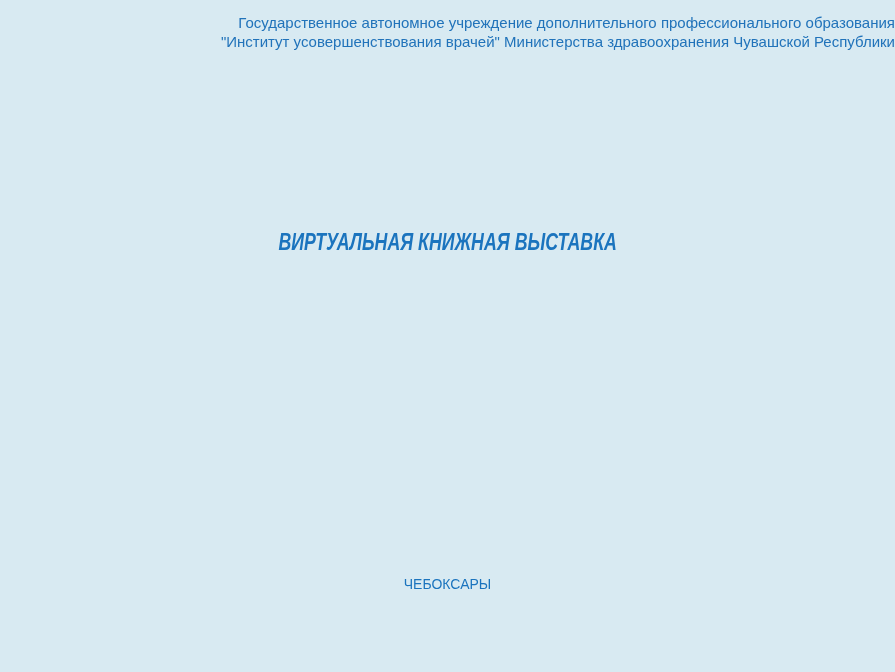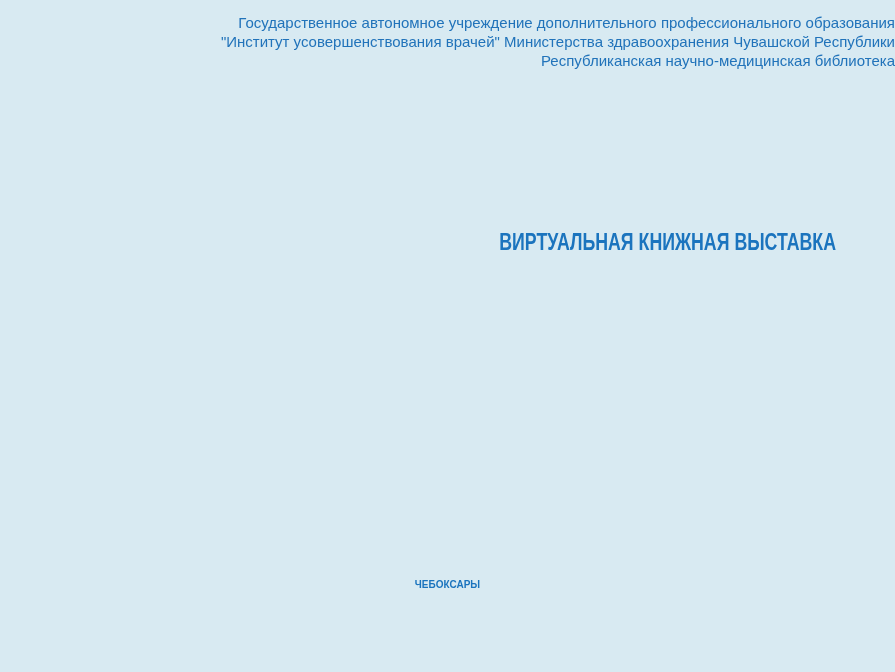--- a/index.html
+++ b/index.html
@@ -28,21 +28,22 @@
     color: #2173ba;
     font-size: 15px;
     line-height: 19px;
     font-weight: 400;
   }
   .exhibition-label-wrap {
     position: absolute;
     top: 228px;
     left: 0;
     width: 100%;
-    text-align: right;
+    text-align: center;
+    font-style: italic;
   }
   .exhibition-label {
     display: inline-block;
     color: #1b74be;
     font-size: 24px;
     font-weight: 700;
     letter-spacing: 0px;
     transform: scaleX(0.74);
     transform-origin: center;
     white-space: nowrap;
@@ -63,37 +64,36 @@
     transform-origin: center;
     white-space: nowrap;
   }
   .footer-block {
     position: absolute;
     top: 575px;
     left: 0;
     width: 100%;
     text-align: center;
     color: #1b74be;
-    font-size: 10px;
+    font-size: 14px;
     line-height: 19px;
-    font-weight: 700;
+    font-weight: 400;
   }
   .line {
     display: block;
   }
 </style>
 </head>
 <body>
 
 <div class="slide">
 
   <div class="org-header">
     <span class="line">Государственное автономное учреждение дополнительного профессионального образования</span>
     <span class="line">"Институт усовершенствования врачей" Министерства здравоохранения Чувашской Республики</span>
-    <span class="line">Республиканская научно-медицинская библиотека</span>
   </div>
 
   <div class="exhibition-label-wrap">
     <span class="exhibition-label">ВИРТУАЛЬНАЯ КНИЖНАЯ ВЫСТАВКА</span>
   </div>
 
 
   <div class="footer-block">
     <span class="line">ЧЕБОКСАРЫ</span>
   </div>

